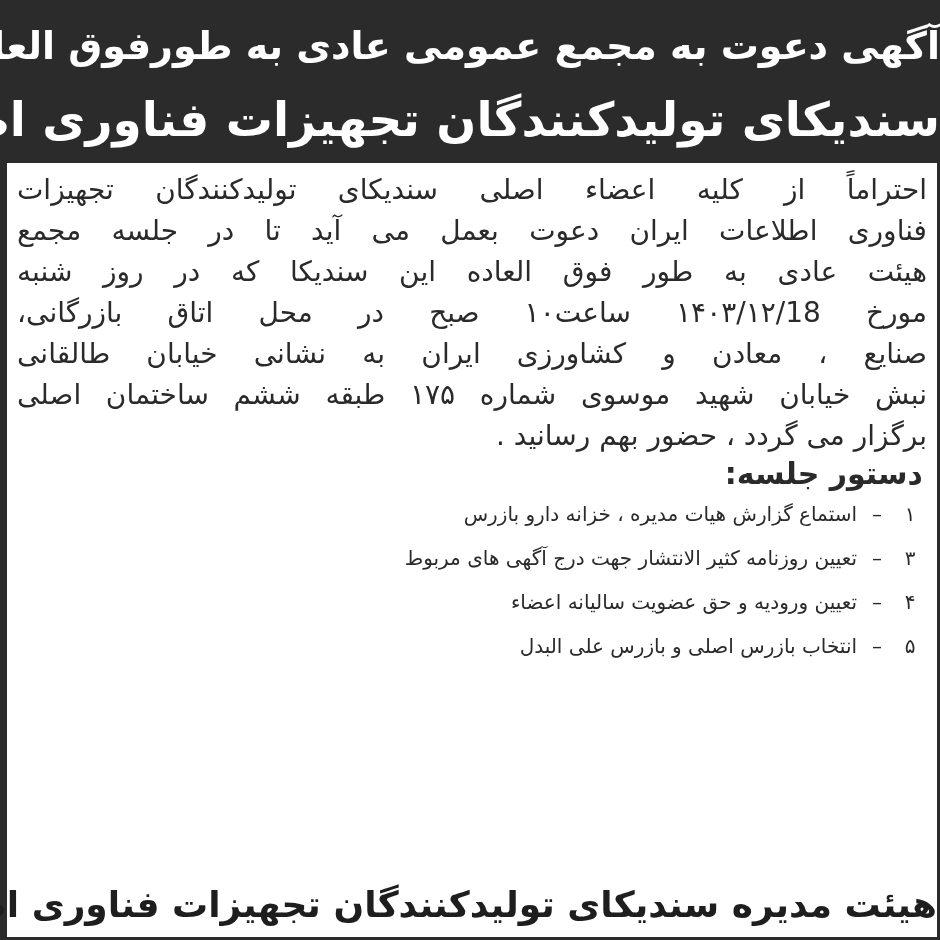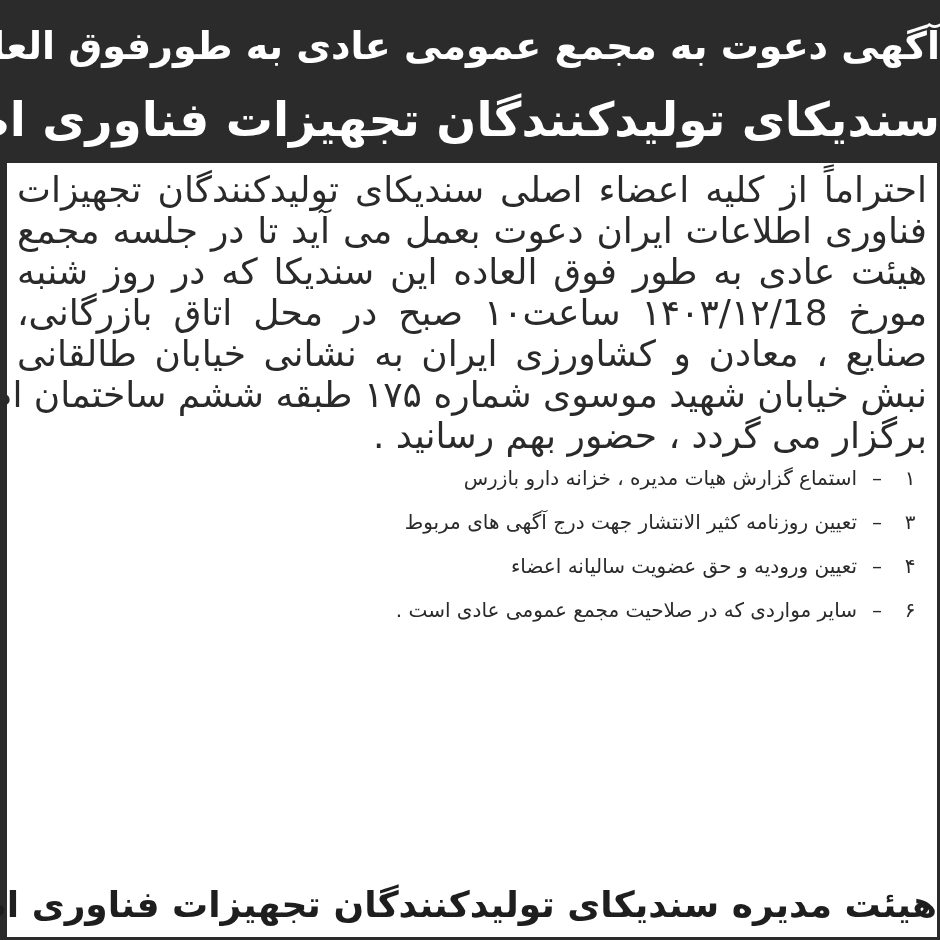--- a/index.html
+++ b/index.html
@@ -58,21 +58,21 @@
     .body {
       position: absolute;
       top: 163px;
       left: 10px;
       right: 10px;
       color: #2a2a2a;
     }
     .para {
       margin: 0;
       padding-top: 6px;
-      font-size: 36px;
+      font-size: 28px;
       line-height: 41px;
       text-align: justify;
       text-align-last: justify;
     }
     .para .line {
       display: block;
       white-space: nowrap;
       text-align: justify;
       text-align-last: justify;
     }
@@ -138,31 +138,32 @@
     <div class="para">
       <span class="line">احتراماً از کلیه اعضاء اصلی سندیکای تولیدکنندگان تجهیزات</span>
       <span class="line">فناوری اطلاعات ایران دعوت بعمل می آید تا در جلسه مجمع</span>
       <span class="line">هیئت عادی به طور فوق العاده این سندیکا که در روز شنبه</span>
       <span class="line">مورخ ۱۴۰۳/۱۲/18 ساعت۱۰ صبح در محل اتاق بازرگانی،</span>
       <span class="line">صنایع ، معادن و کشاورزی ایران به نشانی خیابان طالقانی</span>
       <span class="line">نبش خیابان شهید موسوی شماره ۱۷۵ طبقه ششم ساختمان اصلی</span>
       <span class="line last">برگزار می گردد ، حضور بهم رسانید .</span>
     </div>
 
+    <div class="agenda-title">دستور جلسه:</div>
 
     <ul class="agenda">
       <li class="agenda-item">
         <span class="num">۱</span><span class="dash">–</span><span>استماع گزارش هیات مدیره ، خزانه دارو بازرس</span>
       </li>
       <li class="agenda-item">
         <span class="num">۳</span><span class="dash">–</span><span>تعیین روزنامه کثیر الانتشار جهت درج آگهی های مربوط</span>
       </li>
       <li class="agenda-item">
         <span class="num">۴</span><span class="dash">–</span><span>تعیین ورودیه و حق عضویت سالیانه اعضاء</span>
       </li>
       <li class="agenda-item">
-        <span class="num">۶</span><span class="dash">–</span><span>سایر مواردی که در صلاحیت مجمع عمومی عادی است .</span>
+        <span class="num">۵</span><span class="dash">–</span><span>انتخاب بازرس اصلی و بازرس علی البدل</span>
       </li>
     </ul>
   </div>
 
   <div class="footer">هیئت مدیره سندیکای تولیدکنندگان تجهیزات فناوری اطلاعات ایران</div>
 </div>
 
 </body></html>

